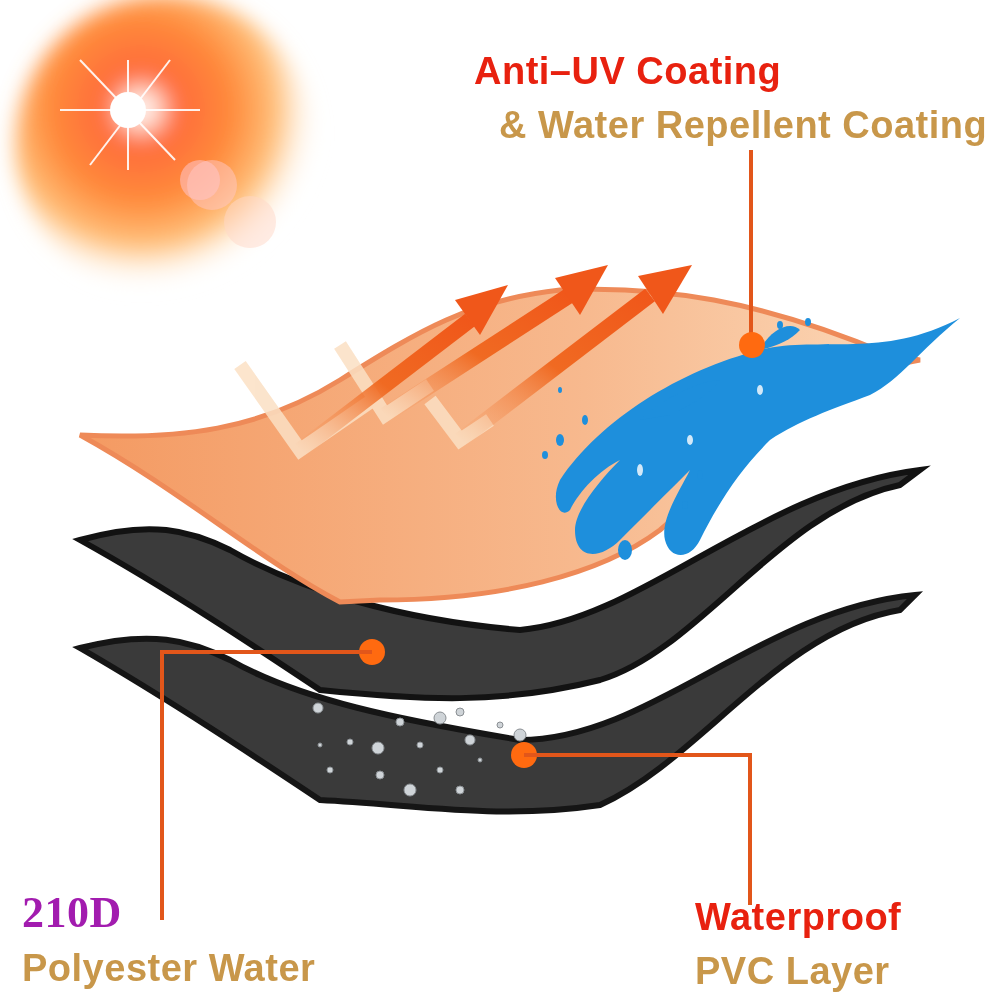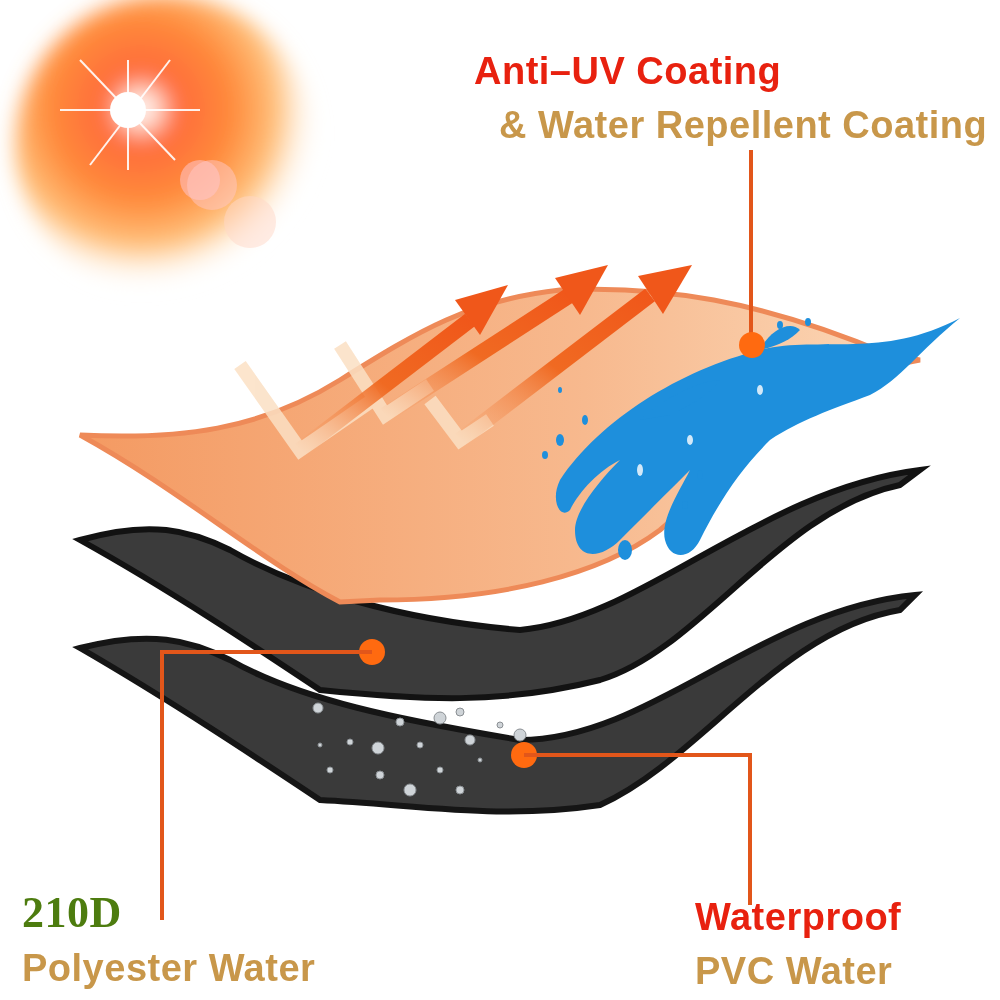--- a/index.html
+++ b/index.html
@@ -128,18 +128,18 @@
     <g>
       <circle cx="524" cy="755" r="13" fill="#ff6a10"></circle>
       <polyline points="524,755 750,755 750,905" fill="none" stroke="#e2561a" stroke-width="4"></polyline>
     </g>
   </svg>
 
   
   <div class="label lbl-uv-title" style="color:#e8210f;">Anti–UV Coating</div>
   <div class="label lbl-uv-sub" style="color:#c8974a;margin-left:25px;">&amp; Water Repellent Coating</div>
 
-  <div class="label lbl-210d" style="color:#4d7c0f;">210D</div>
+  <div class="label lbl-210d" style="color:#a21caf;">210D</div>
   <div class="label lbl-poly" style="color:#c8974a;">Polyester Water</div>
 
   <div class="label lbl-wp-title" style="color:#e8210f;text-align:center;">Waterproof</div>
-  <div class="label lbl-wp-sub" style="color:#c8974a;">PVC Water</div>
+  <div class="label lbl-wp-sub" style="color:#c8974a;">PVC Layer</div>
 </div>
 
 </body></html>

